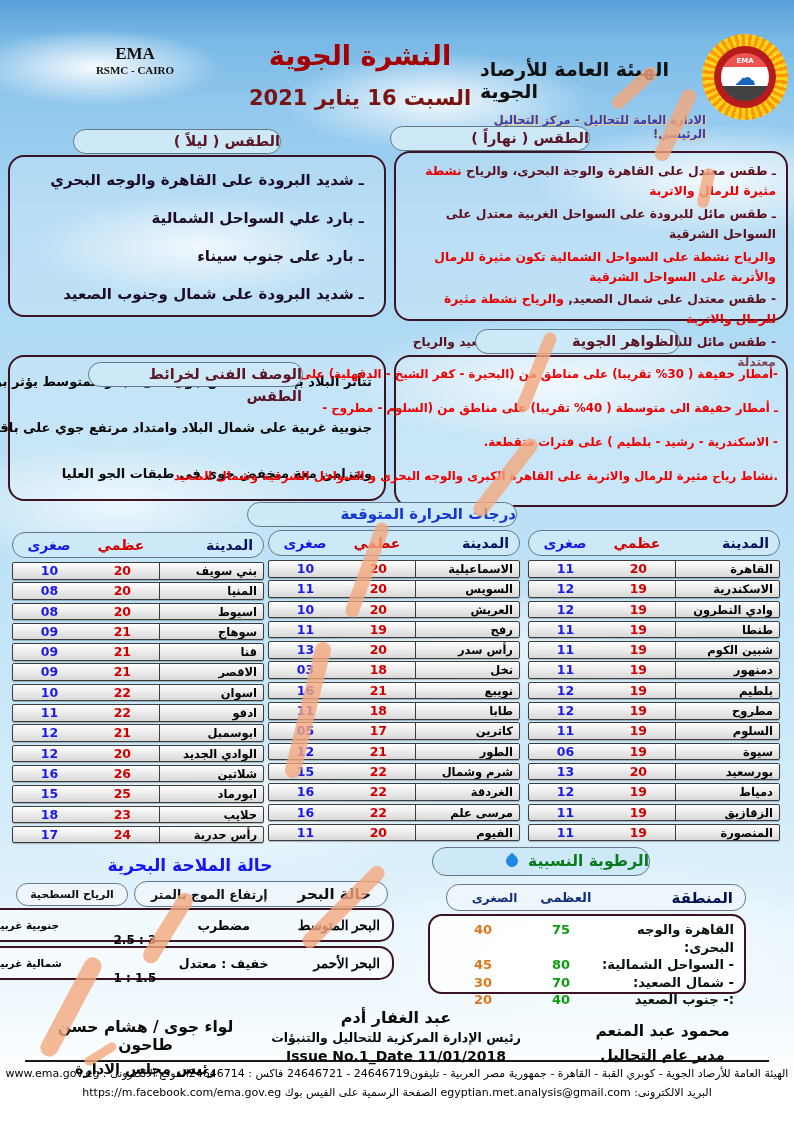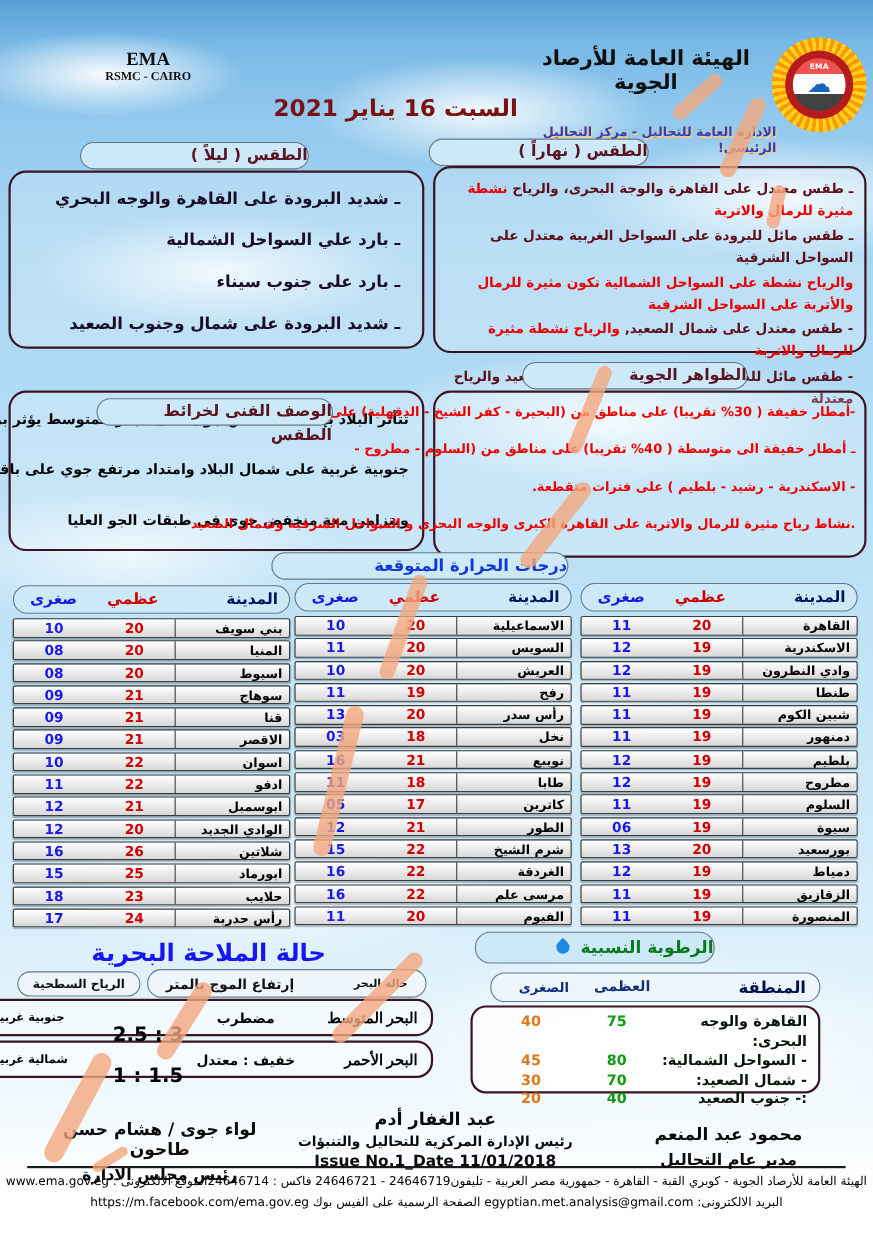--- a/index.html
+++ b/index.html
@@ -17,21 +17,21 @@
       radial-gradient(ellipse 360px 120px at 75% 84%, rgba(255,255,255,.85), rgba(255,255,255,0) 70%),
       linear-gradient(180deg,#57a0d8 0,#79b9e6 40px,#92c9ee 110px,#a6d5f2 220px,#b5ddf5 400px,#c2e4f7 620px,#d5edfa 820px,#ecf7fd 980px,#ffffff 1080px);}
   .abs{position:absolute;box-sizing:border-box;}
   
   .stroke{position:absolute;background:#f3a77d;border-radius:10px;opacity:.8;z-index:6;pointer-events:none;}
   
   .org-en{left:60px;top:44px;width:150px;text-align:center;font-family:"Liberation Serif",serif;font-weight:bold;color:#111;}
   .org-en .l1{font-size:17px;} .org-en .l2{font-size:11px;}
   .title-ar{left:255px;top:40px;width:210px;text-align:center;font-size:27px;font-weight:bold;color:#a50000;}
   .date-ar{left:225px;top:86px;width:270px;text-align:center;font-size:21px;font-weight:bold;color:#7a1212;}
-  .org-ar{left:480px;top:42px;width:215px;text-align:center;font-size:19px;font-weight:bold;color:#101010;}
+  .org-ar{left:480px;top:58px;width:215px;text-align:left;font-size:19px;font-weight:bold;color:#101010;}
   .org-sub{left:438px;top:76px;width:268px;text-align:right;font-size:11.5px;font-weight:bold;color:#2543c9;
     text-shadow:0 0 2px #ffb35c,1px 1px 1px #ffcf8a;margin-top:37px;}
   .logo{left:702px;top:34px;width:86px;height:86px;z-index:3;}
   .sun{width:86px;height:86px;border-radius:50%;background:repeating-conic-gradient(#ffd21e 0deg 5deg,#ff9800 5deg 10deg);}
   .ring{position:absolute;inset:12px;border-radius:50%;background:#b71c1c;}
   .core{position:absolute;inset:19px;border-radius:50%;background:linear-gradient(180deg,#ef5350 0 30%,#ffffff 30% 68%,#424242 68% 100%);
     display:flex;align-items:center;justify-content:center;overflow:hidden;}
   .core-cloud{color:#1565c0;font-size:22px;line-height:1;margin-top:2px;}
   .core-ema{position:absolute;top:4px;left:0;right:0;text-align:center;font-size:7px;font-weight:bold;color:#fff;}
   
@@ -60,32 +60,32 @@
   .thead .c-city{width:40%;text-align:right;padding-right:10px;color:#00125e;}
   .thead .c-max{width:30%;text-align:center;color:#d10000;}
   .thead .c-min{width:30%;text-align:center;color:#1a1ae6;}
   .trow{display:flex;direction:rtl;height:17.5px;background:linear-gradient(180deg,#ffffff,#d8d8d8);
     border:1px solid #3c3c3c;border-radius:2px;margin-bottom:2.8px;font-weight:bold;font-size:12.5px;
     line-height:16px;box-shadow:0 1px 1px rgba(0,0,0,.25);box-sizing:border-box;}
   .tc-city{width:40%;border-left:1px solid #3c3c3c;color:#000;text-align:right;padding-right:6px;font-size:11.5px;overflow:hidden;white-space:nowrap;}
   .tc-max{width:30%;color:#d10000;text-align:center;}
   .tc-min{width:30%;color:#1a1ae6;text-align:center;}
   
-  .marine-title{left:40px;top:855px;width:300px;text-align:center;font-size:22px;font-weight:bold;color:#1616f0;z-index:5;}
+  .marine-title{left:40px;top:855px;width:300px;text-align:center;font-size:17px;font-weight:bold;color:#1616f0;z-index:5;}
   .marine-head{left:16px;top:881px;width:372px;display:flex;direction:rtl;gap:6px;z-index:5;}
   .mh-big{flex:1;background:#eef6fc;border:1.5px solid #64788a;border-radius:13px;height:26px;display:flex;direction:rtl;
     justify-content:space-between;align-items:center;padding:0 16px;font-weight:bold;color:#111;box-sizing:border-box;}
-  .mh-big .sea{font-size:10px;} .mh-big .wave{font-size:12.5px;}
+  .mh-big .sea{font-size:15px;} .mh-big .wave{font-size:12.5px;}
   .mh-small{width:112px;background:#eef6fc;border:1.5px solid #64788a;border-radius:12px;height:23px;margin-top:2px;
     text-align:center;font-size:11px;line-height:21px;font-weight:bold;color:#111;box-sizing:border-box;}
   .mrow{left:8px;width:386px;height:30px;border:2px solid #3a1422;border-radius:15px;background:rgba(255,255,255,.55);
     display:flex;direction:rtl;align-items:center;padding:0 12px;z-index:4;}
   .m-sea{width:28%;font-size:13.5px;font-weight:bold;color:#000;text-align:right;font-family:Liberation Serif, serif;}
   .m-state{width:25%;font-size:12.5px;font-weight:bold;color:#000;text-align:center;}
-  .m-wave{width:21%;font-size:18px;font-weight:bold;color:#000;text-align:center;margin-top:30px;}
+  .m-wave{width:21%;font-size:12px;font-weight:bold;color:#000;text-align:center;margin-top:30px;}
   .m-wind{width:26%;font-size:10.5px;font-weight:bold;color:#000;text-align:left;}
   
   .pill-hum{left:432px;top:847px;width:218px;height:29px;line-height:26px;color:#0b7a1f;font-size:15.5px;}
   .drop{display:inline-block;width:12px;height:12px;background:#1e88e5;border-radius:0 50% 50% 50%;
     transform:rotate(45deg);margin:0 10px -1px 2px;}
   .hum-head{left:446px;top:884px;width:300px;background:#eef6fc;border:1.5px solid #64788a;border-radius:13px;height:27px;
     display:flex;direction:rtl;align-items:center;padding:0 12px;font-weight:bold;z-index:5;box-sizing:border-box;}
   .hh-region{width:48%;text-align:right;font-size:15px;color:#001050;}
   .hh-max{width:26%;text-align:center;font-size:13px;color:#14307a;}
   .hh-min{width:26%;text-align:center;font-size:12px;color:#14307a;}
@@ -123,20 +123,21 @@
   <div class="stroke" style="left:300px;top:640px;width:16px;height:140px;transform:rotate(14deg);"></div>
   <div class="stroke" style="left:336px;top:852px;width:15px;height:110px;transform:rotate(45deg);"></div>
   <div class="stroke" style="left:160px;top:888px;width:16px;height:80px;transform:rotate(32deg);"></div>
   <div class="stroke" style="left:62px;top:952px;width:18px;height:110px;transform:rotate(28deg);"></div>
   <div class="stroke" style="left:96px;top:1036px;width:9px;height:36px;transform:rotate(58deg);"></div>
 
   <div class="abs org-en" dir="ltr">
     <div class="l1">EMA</div>
     <div class="l2">RSMC - CAIRO</div>
   </div>
+  <div class="abs title-ar">النشرة الجوية</div>
   <div class="abs date-ar">السبت  16 يناير 2021</div>
   <div class="abs org-ar">الهيئة العامة للأرصاد الجوية</div>
   <div class="abs org-sub">الادارة العامة للتحاليل - مركز التحاليل الرئيسي!</div>
   <div class="abs logo">
     <div class="sun"></div>
     <div class="ring"></div>
     <div class="core">
       <span class="core-cloud">☁</span>
       <span class="core-ema">EMA</span>
     </div>
@@ -340,21 +341,21 @@
           <span class="tc-min">05</span>
         </div>
 
         <div class="trow">
           <span class="tc-city">الطور</span>
           <span class="tc-max">21</span>
           <span class="tc-min">12</span>
         </div>
 
         <div class="trow">
-          <span class="tc-city">شرم الشيخ</span>
+          <span class="tc-city">شرم وشمال</span>
           <span class="tc-max">22</span>
           <span class="tc-min">15</span>
         </div>
 
         <div class="trow">
           <span class="tc-city">الغردقة</span>
           <span class="tc-max">22</span>
           <span class="tc-min">16</span>
         </div>
 

